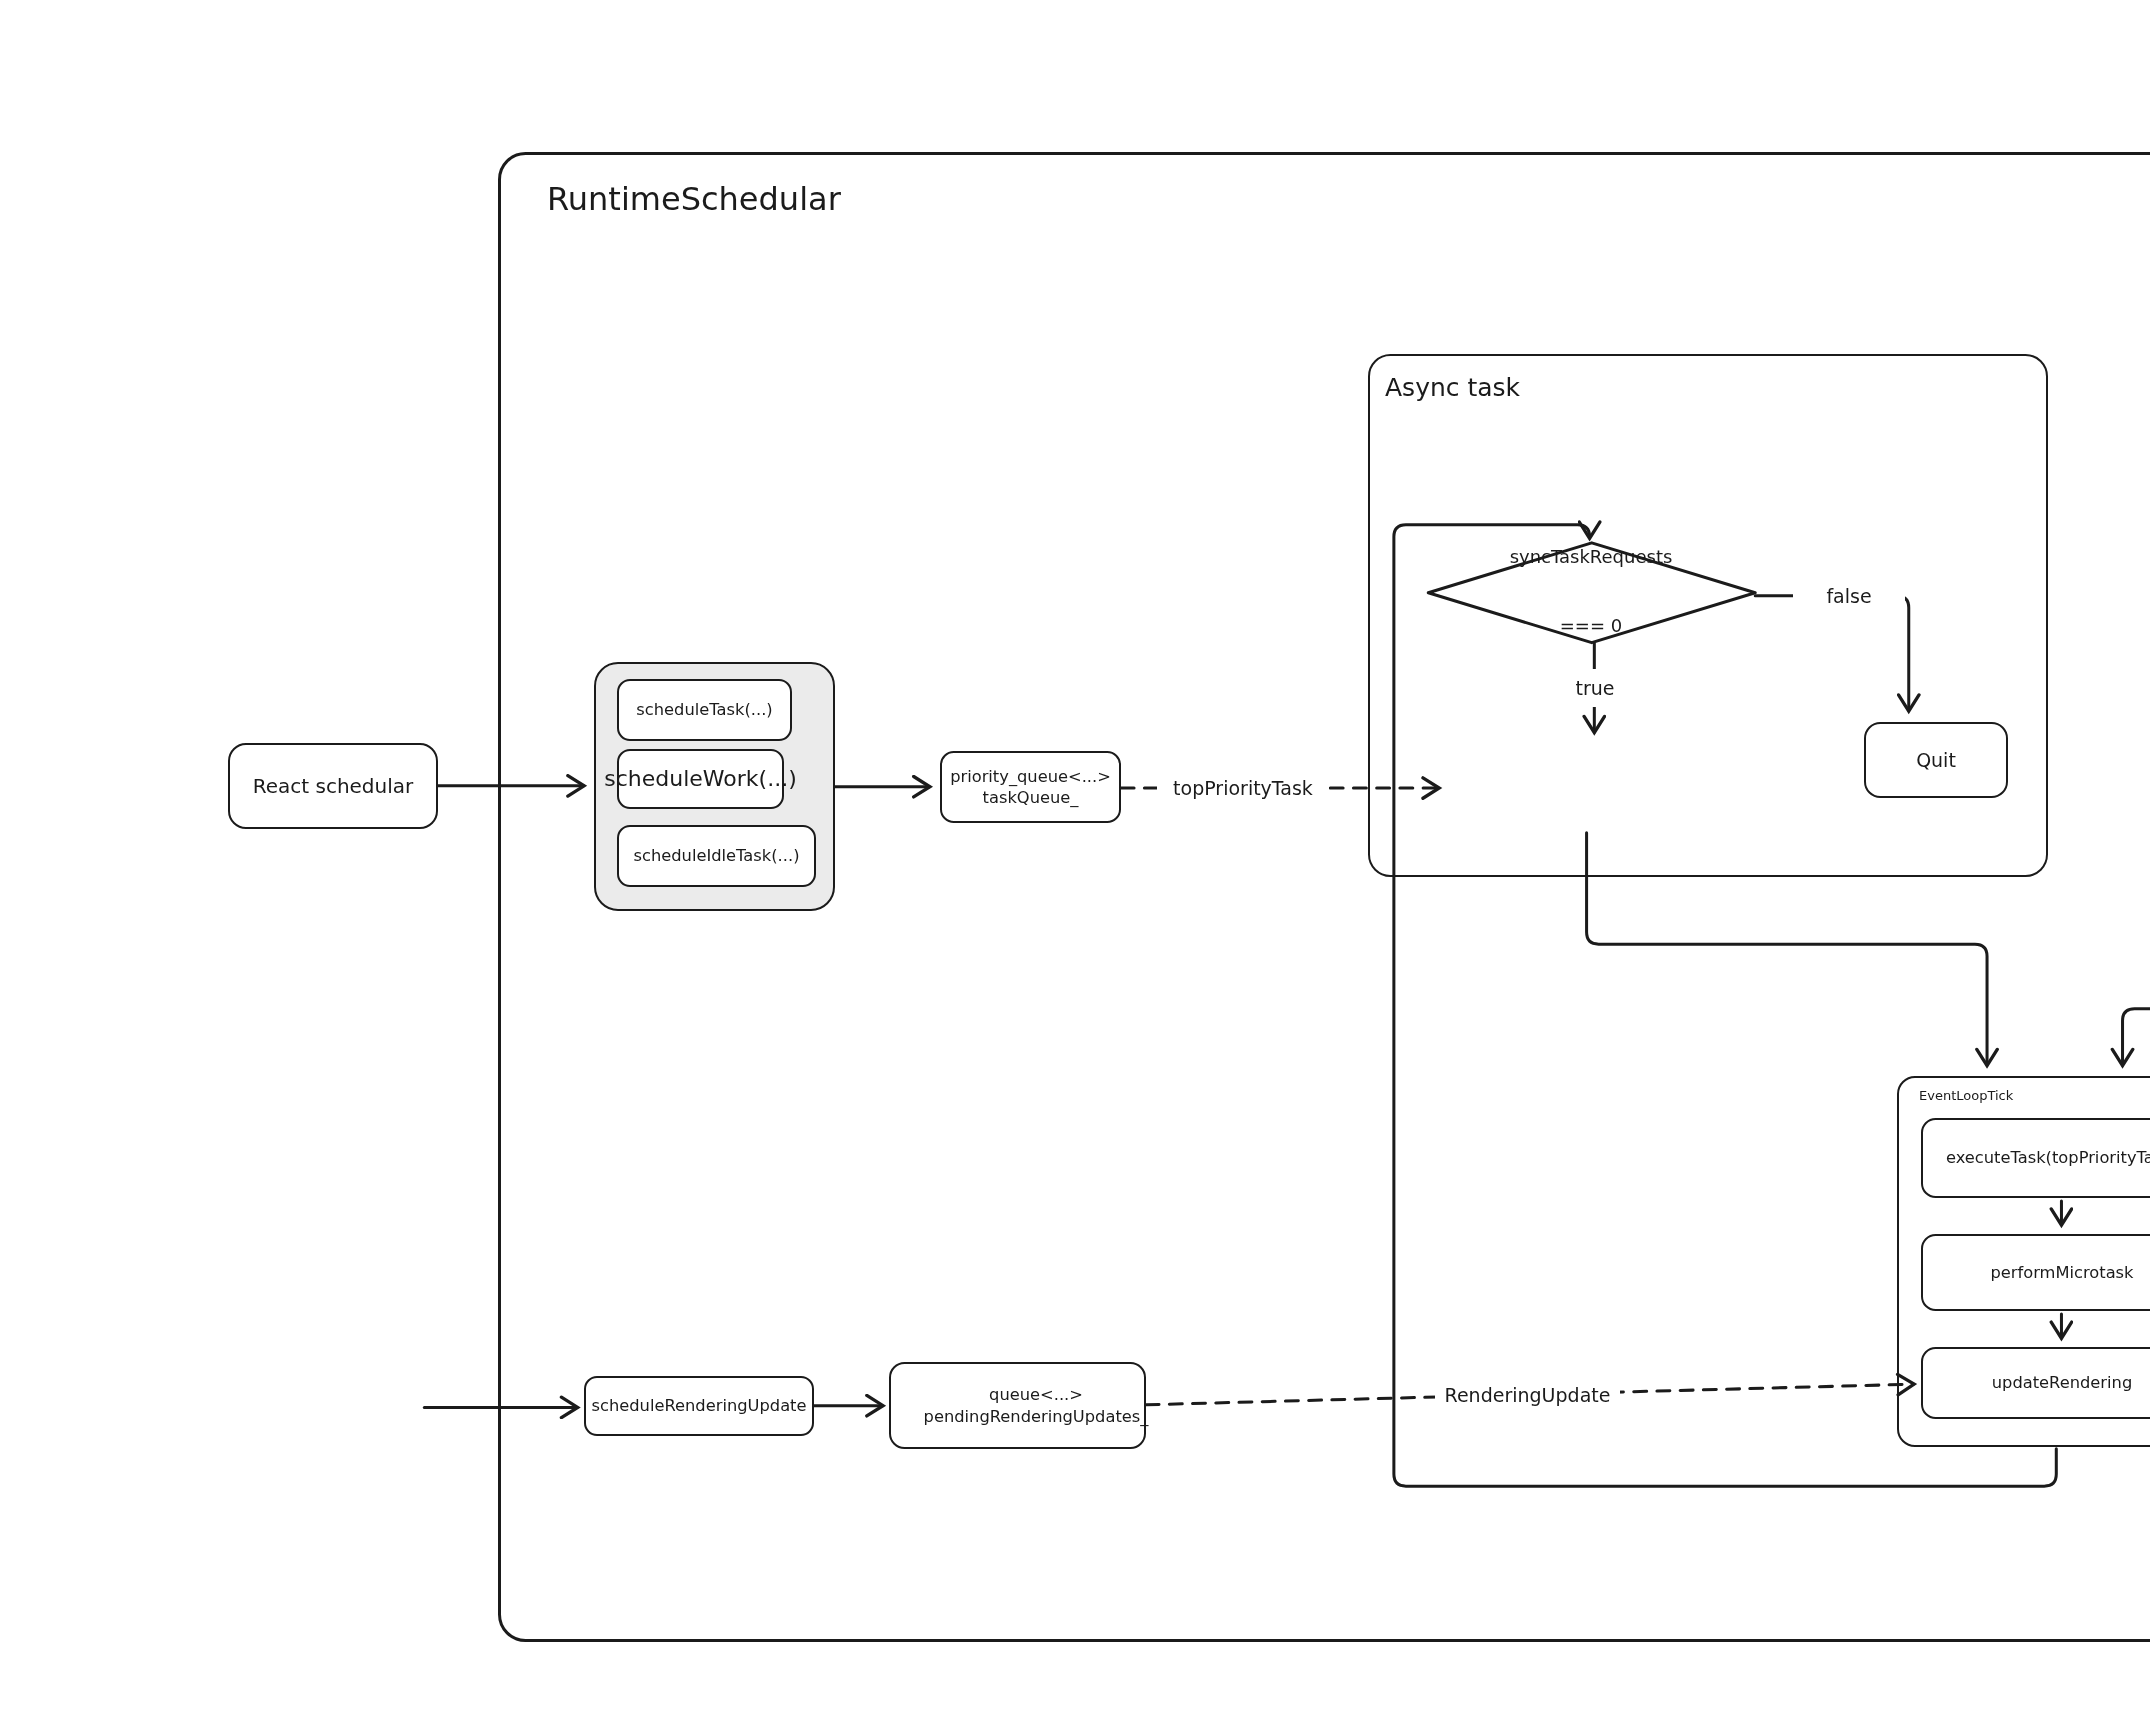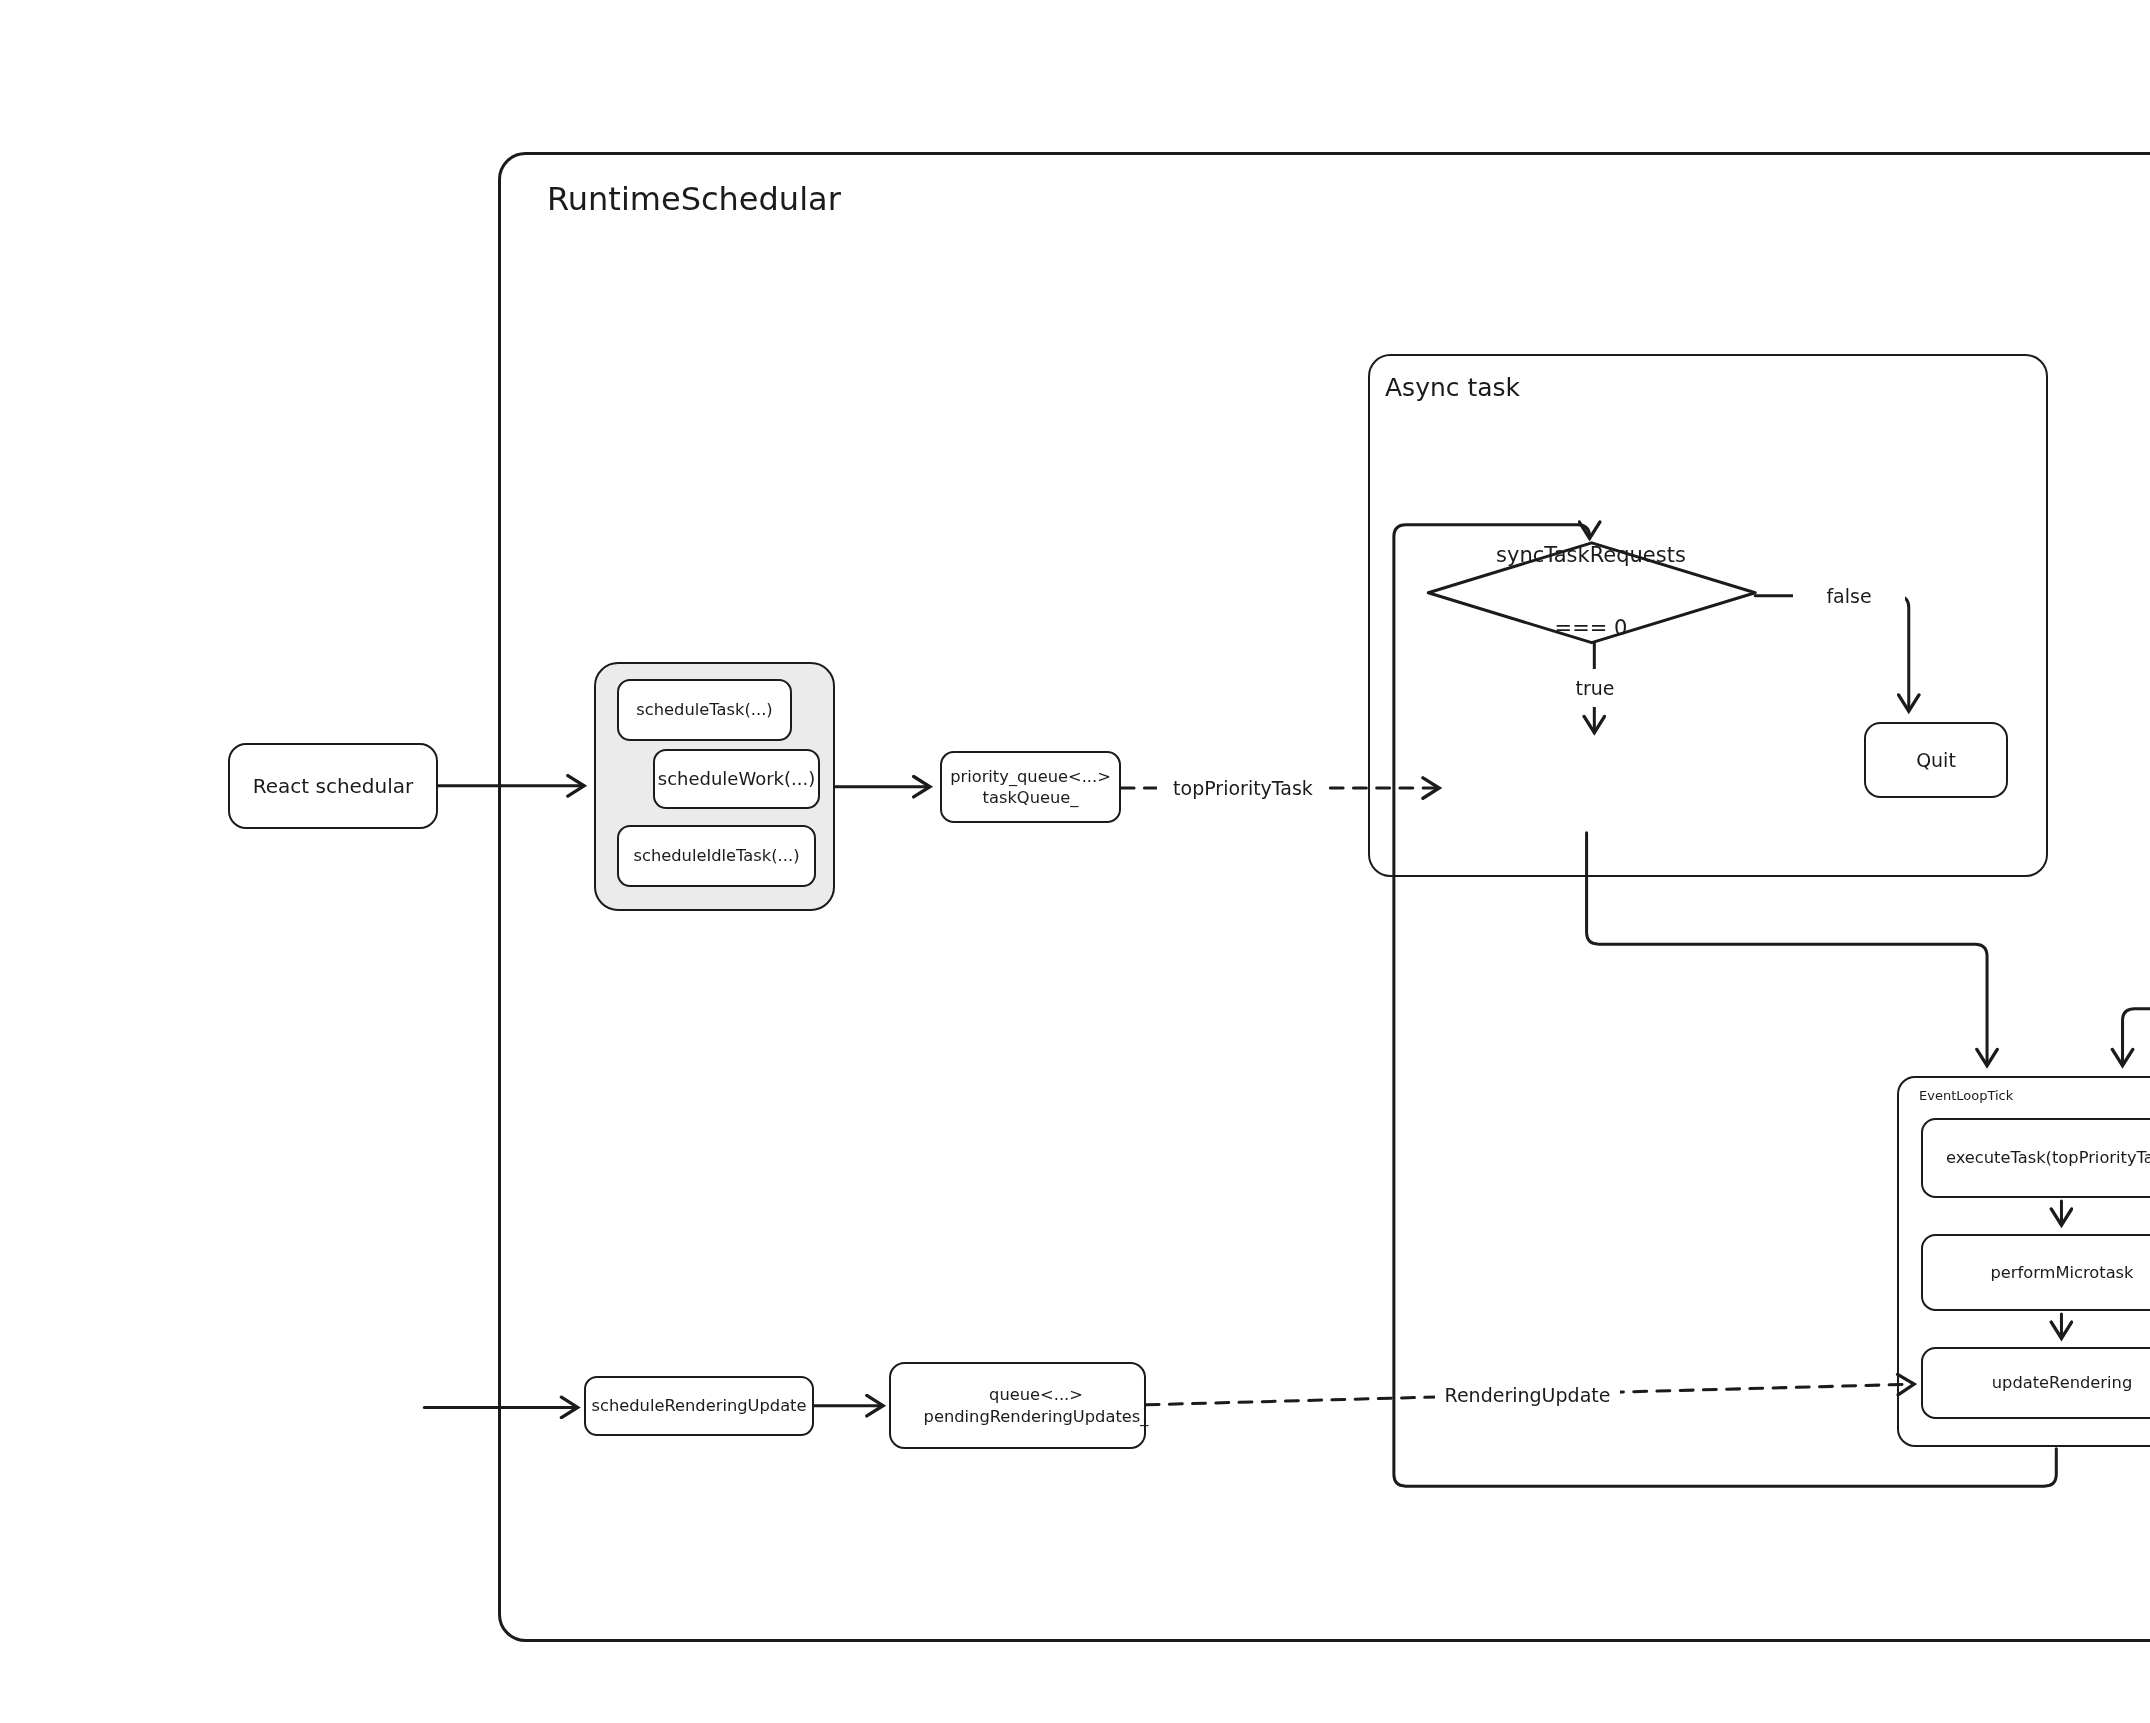--- a/index.html
+++ b/index.html
@@ -30,36 +30,36 @@
   <div class="section-label" style="left:547px;top:180px;font-size:32px;">RuntimeSchedular</div>
 
   <div class="node" style="left:228px;top:743px;width:210px;height:86px;border-radius:18px;font-size:20px;">
     <span>React schedular</span>
   </div>
 
   <div class="group" style="left:594px;top:662px;width:241px;height:249px;"></div>
   <div class="node" style="left:617px;top:679px;width:175px;height:62px;border-radius:13px;font-size:16.3px;">
     <span>scheduleTask(...)</span>
   </div>
-  <div class="node" style="left:617px;top:749px;width:167px;height:60px;border-radius:13px;font-size:18px;margin-left:36px;">
+  <div class="node" style="left:617px;top:749px;width:167px;height:60px;border-radius:13px;font-size:22px;">
     <span>scheduleWork(...)</span>
   </div>
   <div class="node" style="left:617px;top:825px;width:199px;height:62px;border-radius:13px;font-size:16.3px;">
     <span>scheduleIdleTask(...)</span>
   </div>
 
   <div class="node" style="left:940px;top:751px;width:181px;height:72px;border-radius:13.8px;font-size:16.3px;">
     <span>priority_queue&lt;...&gt;</span>
     <span>taskQueue_</span>
   </div>
 
   <div class="container" style="left:1368px;top:354px;width:680px;height:523px;border-width:2.6px;border-radius:22.4px;"></div>
   <div class="section-label" style="left:1385px;top:373px;font-size:25px;">Async task</div>
 
-  <div class="diamond-text" style="left:1475px;top:559px;width:232px;height:65px;font-size:21px;gap:44px;">
+  <div class="diamond-text" style="left:1475px;top:559px;width:232px;height:65px;font-size:18px;gap:44px;">
     <span>syncTaskRequests</span>
     <span>=== 0</span>
   </div>
 
 
   <div class="node" style="left:1864px;top:722px;width:144px;height:76px;border-radius:16.3px;font-size:19px;">
     <span>Quit</span>
   </div>
 
   <div class="container" style="left:1897px;top:1076px;width:329px;height:371px;border-width:2.6px;border-radius:18px;"></div>

